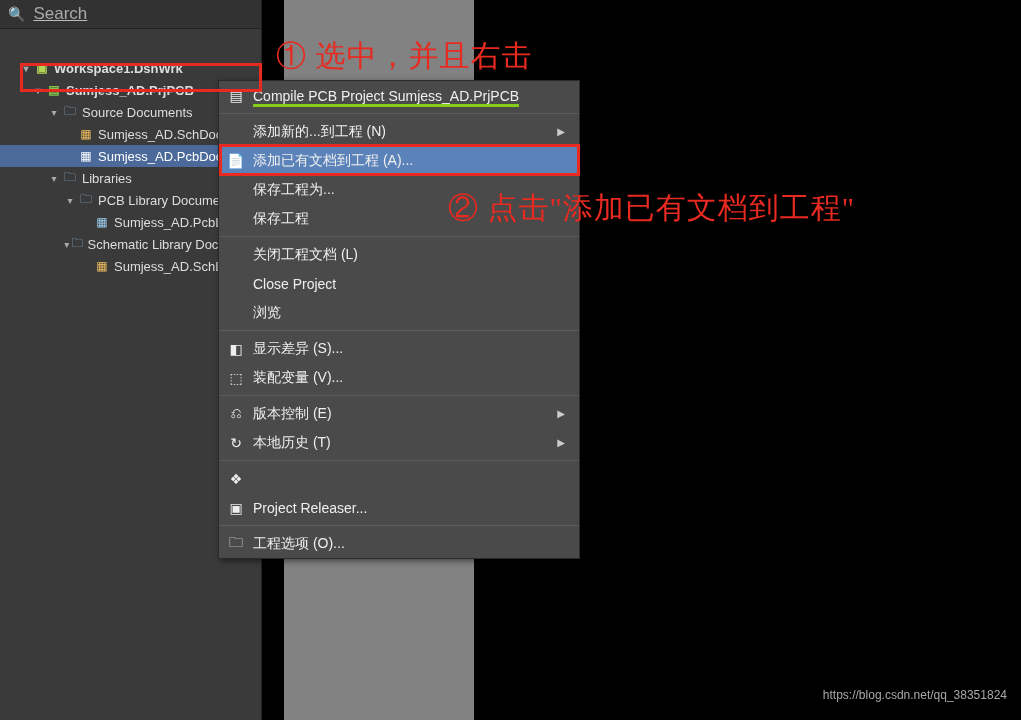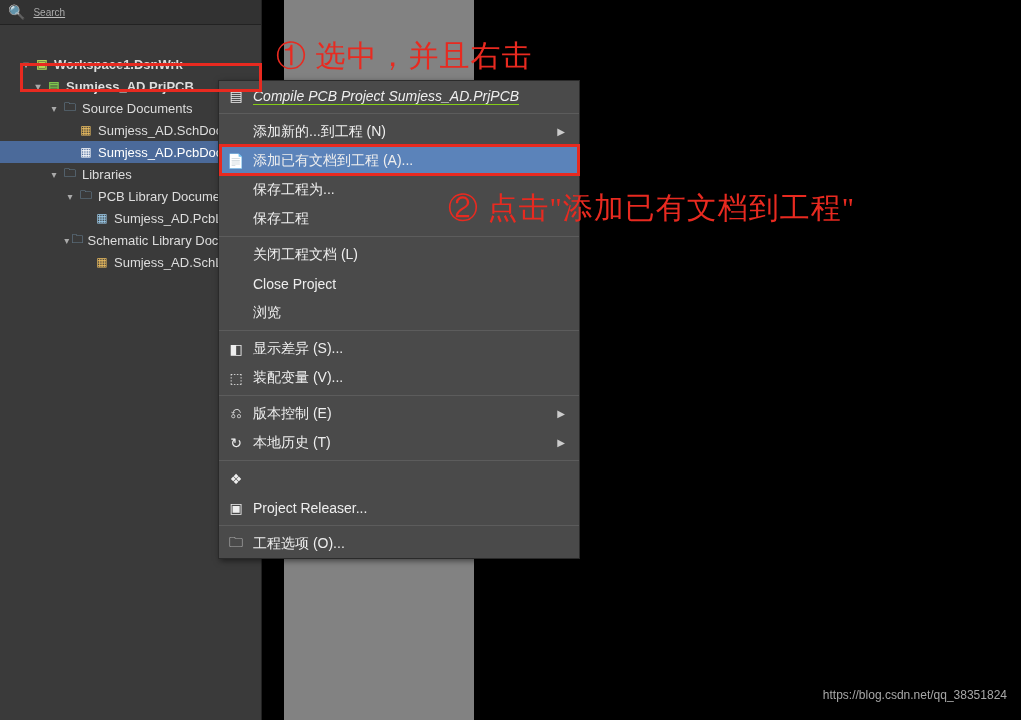--- a/index.html
+++ b/index.html
@@ -1,20 +1,20 @@
 <!DOCTYPE html>
 <html><head>
 <meta charset="utf-8">
 <style>
   * { box-sizing: border-box; margin: 0; padding: 0; font-family: "Segoe UI", Tahoma, sans-serif; }
   body { width: 1021px; height: 720px; background: #000; position: relative; overflow: hidden; }
   .panel { position: absolute; left: 0; top: 0; width: 262px; height: 720px; background: #3a3a3a; border-right: 1px solid #222; }
   .search-row { display: flex; align-items: center; padding: 4px 8px; gap: 8px; background: #323232; border-bottom: 1px solid #222; }
   .search-ic { color: #ccc; font-size: 14px; }
-  .search-input { flex: 1; background: transparent; border: none; color: #bbb; font-size: 10px; outline: none; text-decoration: underline; }
+  .search-input { flex: 1; background: transparent; border: none; color: #bbb; font-size: 17px; outline: none; text-decoration: underline; }
   .search-input::placeholder { color: #aaa; }
   .tree { padding: 28px 0 0 0; color: #ddd; font-size: 13px; }
   .tree-row { display: flex; align-items: center; height: 22px; padding-left: 6px; white-space: nowrap; cursor: default; }
   .tree-row.sel { background: #4b6a9a; color: #fff; }
   .exp { width: 12px; text-align: center; color: #aaa; font-size: 10px; display: inline-block; }
   .ic { width: 16px; height: 16px; margin: 0 4px 0 2px; display: inline-flex; align-items: center; justify-content: center; font-size: 12px; }
   .ic-wrk { color: #b4d455; }
   .ic-prj { color: #7fc54d; }
   .ic-fld { color: #89b6d8; }
   .ic-doc { color: #f0c060; }
@@ -30,21 +30,21 @@
   .anno { position: absolute; color: #e82a20; font-family: "SimSun", serif; letter-spacing: 1px; }
   .anno1 { left: 276px; top: 36px; font-size: 30px; }
   .anno2 { left: 448px; top: 188px; font-size: 30px; }
   .ctx-menu { position: absolute; left: 218px; top: 80px; width: 362px; background: #4a4a4a; border: 1px solid #2a2a2a; box-shadow: 2px 2px 6px rgba(0,0,0,.5); }
   .mi { display: flex; align-items: center; height: 29px; color: #eee; font-size: 14px; padding: 0 10px 0 0; cursor: default; }
   .mi.hl { background: #5b83ba; }
   .mi-ic { width: 34px; display: inline-flex; justify-content: center; font-size: 14px; }
   .mi-text { flex: 1; }
   .mi-arrow { color: #ccc; font-size: 10px; padding-right: 4px; }
   .sep { height: 1px; background: #5c5c5c; margin: 3px 0; }
-  .und { border-bottom: 1px solid #84cc16; padding-bottom: 0; font-style: italic; }
+  .und { border-bottom: 3px solid #84cc16; padding-bottom: 0; }
   .gray-area { position: absolute; left: 284px; top: 0; width: 190px; height: 80px; background: #828282; z-index: -1; }
   .gray-area2 { position: absolute; left: 284px; top: 546px; width: 190px; height: 174px; background: #828282; z-index: -1; }
   .watermark { position: absolute; right: 14px; bottom: 18px; color: #a8a8a8; font-size: 12px; font-family: Arial; }
   .tree-row.sel .ic-pcb { color:#fff; }
 </style>
 </head>
 <body>
 
 <div class="gray-area"></div>
 <div class="gray-area2"></div>

